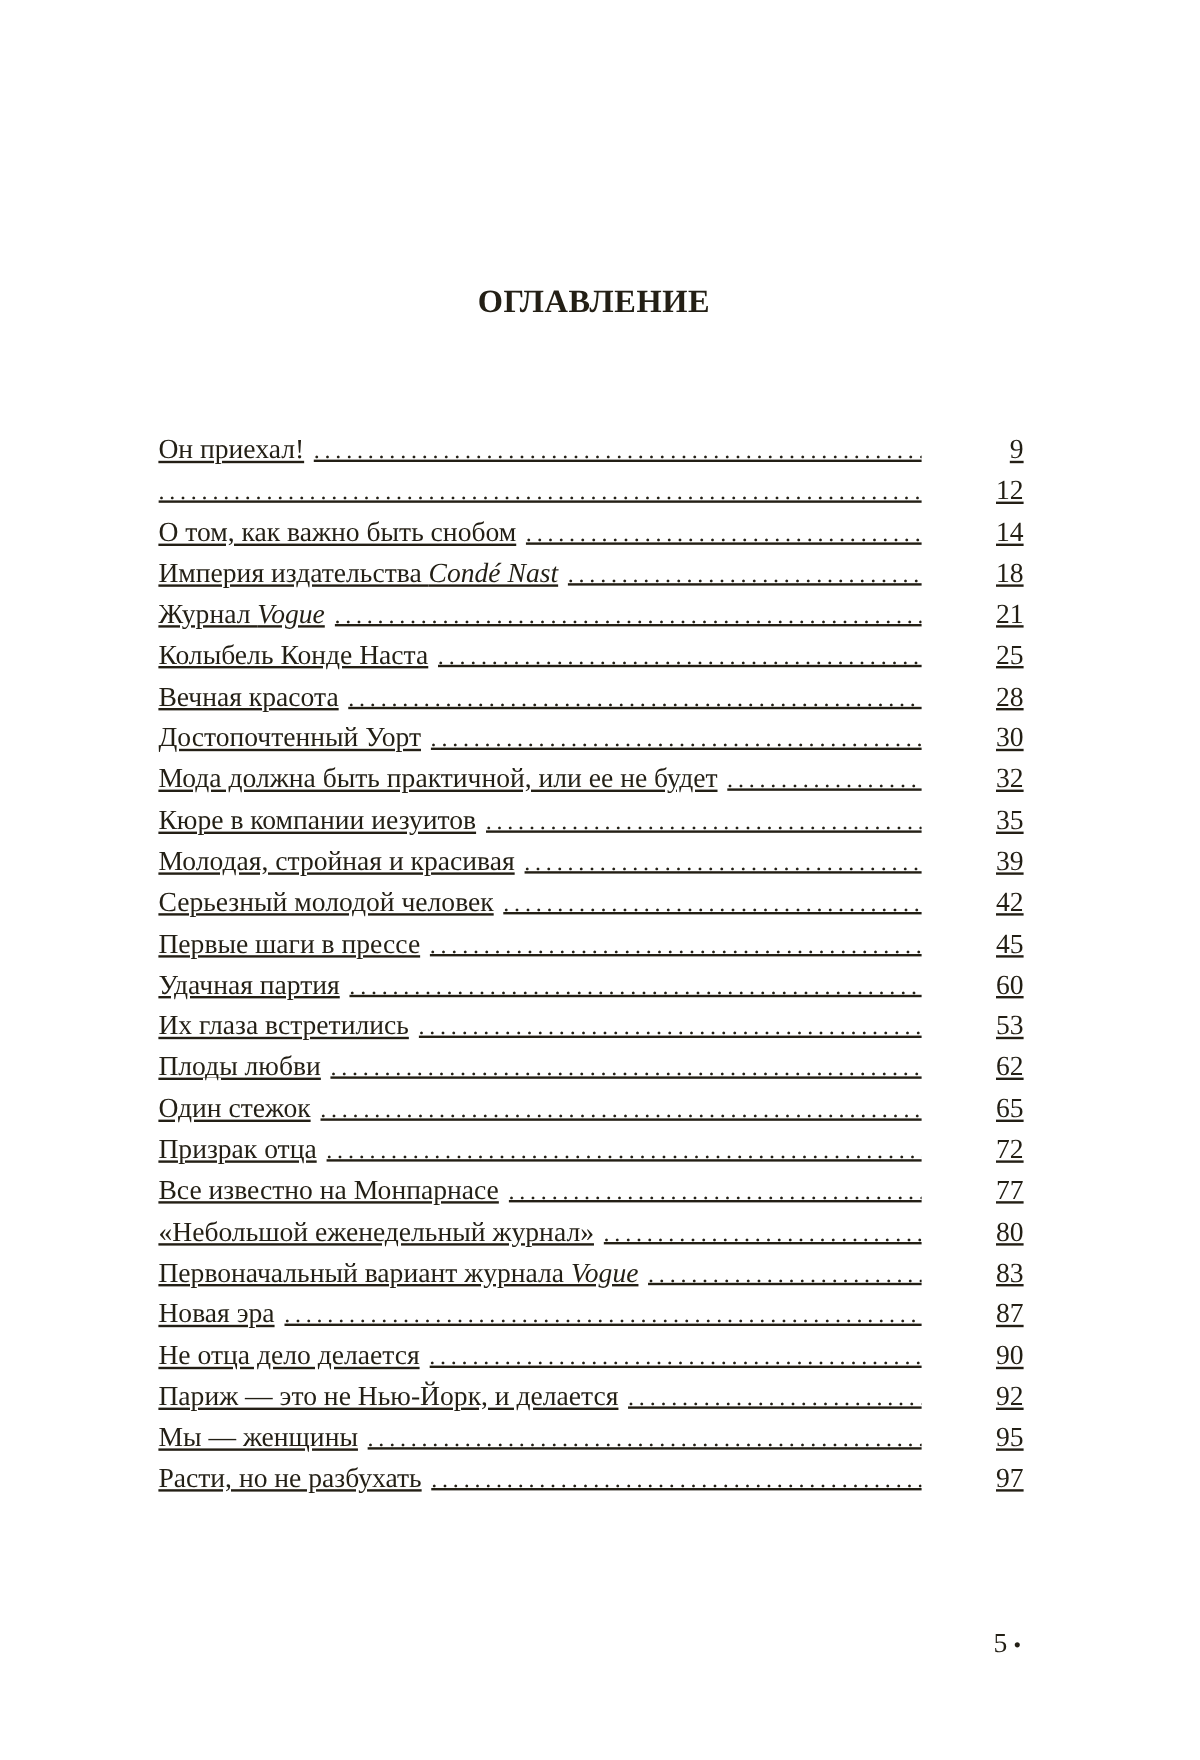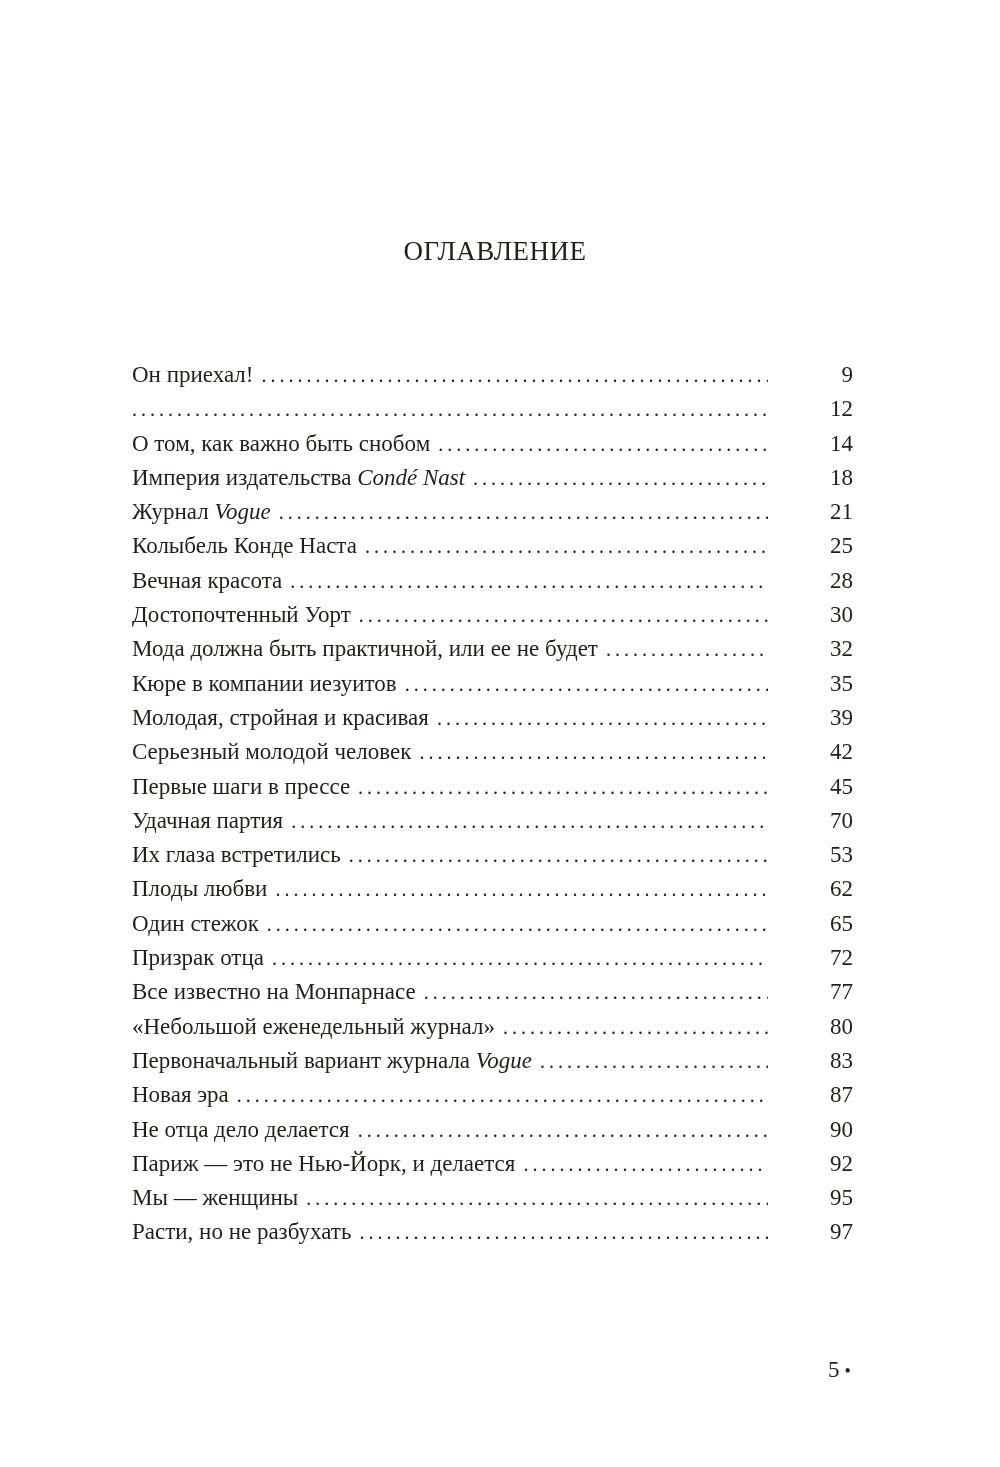--- a/index.html
+++ b/index.html
@@ -3,29 +3,29 @@
 <meta charset="utf-8">
 <style>
   html, body { margin: 0; padding: 0; background: #ffffff; }
   body {
     width: 1000px; height: 1467px; position: relative; overflow: hidden;
     font-family: "Liberation Serif", "DejaVu Serif", serif;
     color: #231f15;
   }
   .title {
     position: absolute; top: 236px; left: 0; width: 990px;
-    text-align: center; font-weight: normal; font-size: 27px;
+    text-align: center; font-weight: bold; font-size: 27px;
     letter-spacing: 0.5px;
   }
   .toc {
     position: absolute; top: 358px; left: 132px; width: 721px;
   }
   .row {
     display: flex; align-items: baseline; height: 34.3px;
-    font-size: 23px; line-height: 34px;
+    font-size: 23px; line-height: 34px; text-decoration: underline;
   }
   .row .label { white-space: nowrap; padding-right: 8px; }
   .row .label i { font-style: italic; }
   .row .leader {
     flex: 1; overflow: hidden; white-space: nowrap;
     letter-spacing: 4.4px; font-size: 20px;
   }
   .row .leader::before {
     content: ". . . . . . . . . . . . . . . . . . . . . . . . . . . . . . . . . . . . . . . . . . . . . . . . . . . . . . . . . . . . . . . . . . . . . . . . . . . . . . . . . . . . . . . . . . . . . . . . . . . . . . .";
     letter-spacing: 0px; word-spacing: -1px;
@@ -119,21 +119,21 @@
     <div class="row">
       <span class="label"><span>Первые шаги в прессе</span></span>
       <span class="leader"></span>
       <span class="leader-gap"></span>
       <span class="page">45</span>
     </div>
     <div class="row">
       <span class="label"><span>Удачная партия</span></span>
       <span class="leader"></span>
       <span class="leader-gap"></span>
-      <span class="page">70</span>
+      <span class="page">60</span>
     </div>
     <div class="row">
       <span class="label"><span>Их глаза встретились</span></span>
       <span class="leader"></span>
       <span class="leader-gap"></span>
       <span class="page">53</span>
     </div>
     <div class="row">
       <span class="label"><span>Плоды любви</span></span>
       <span class="leader"></span>

